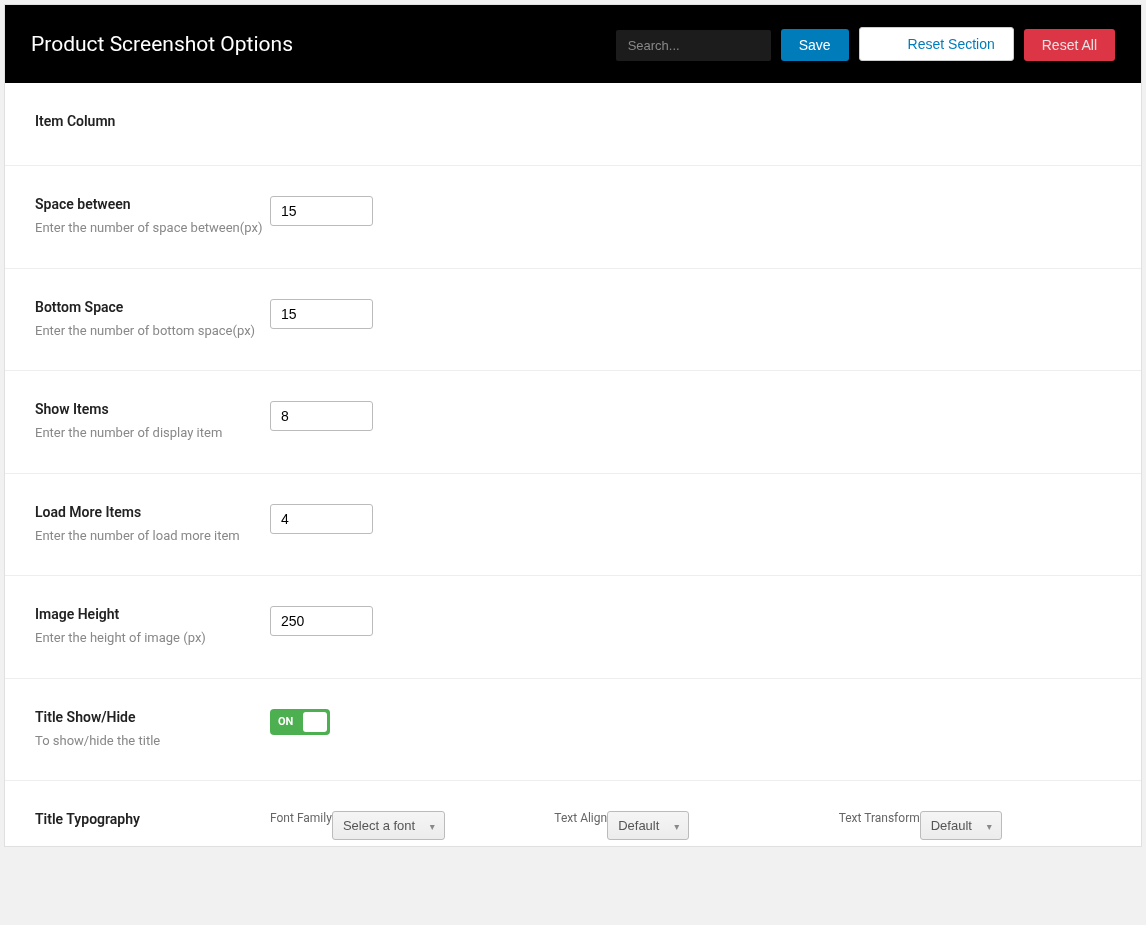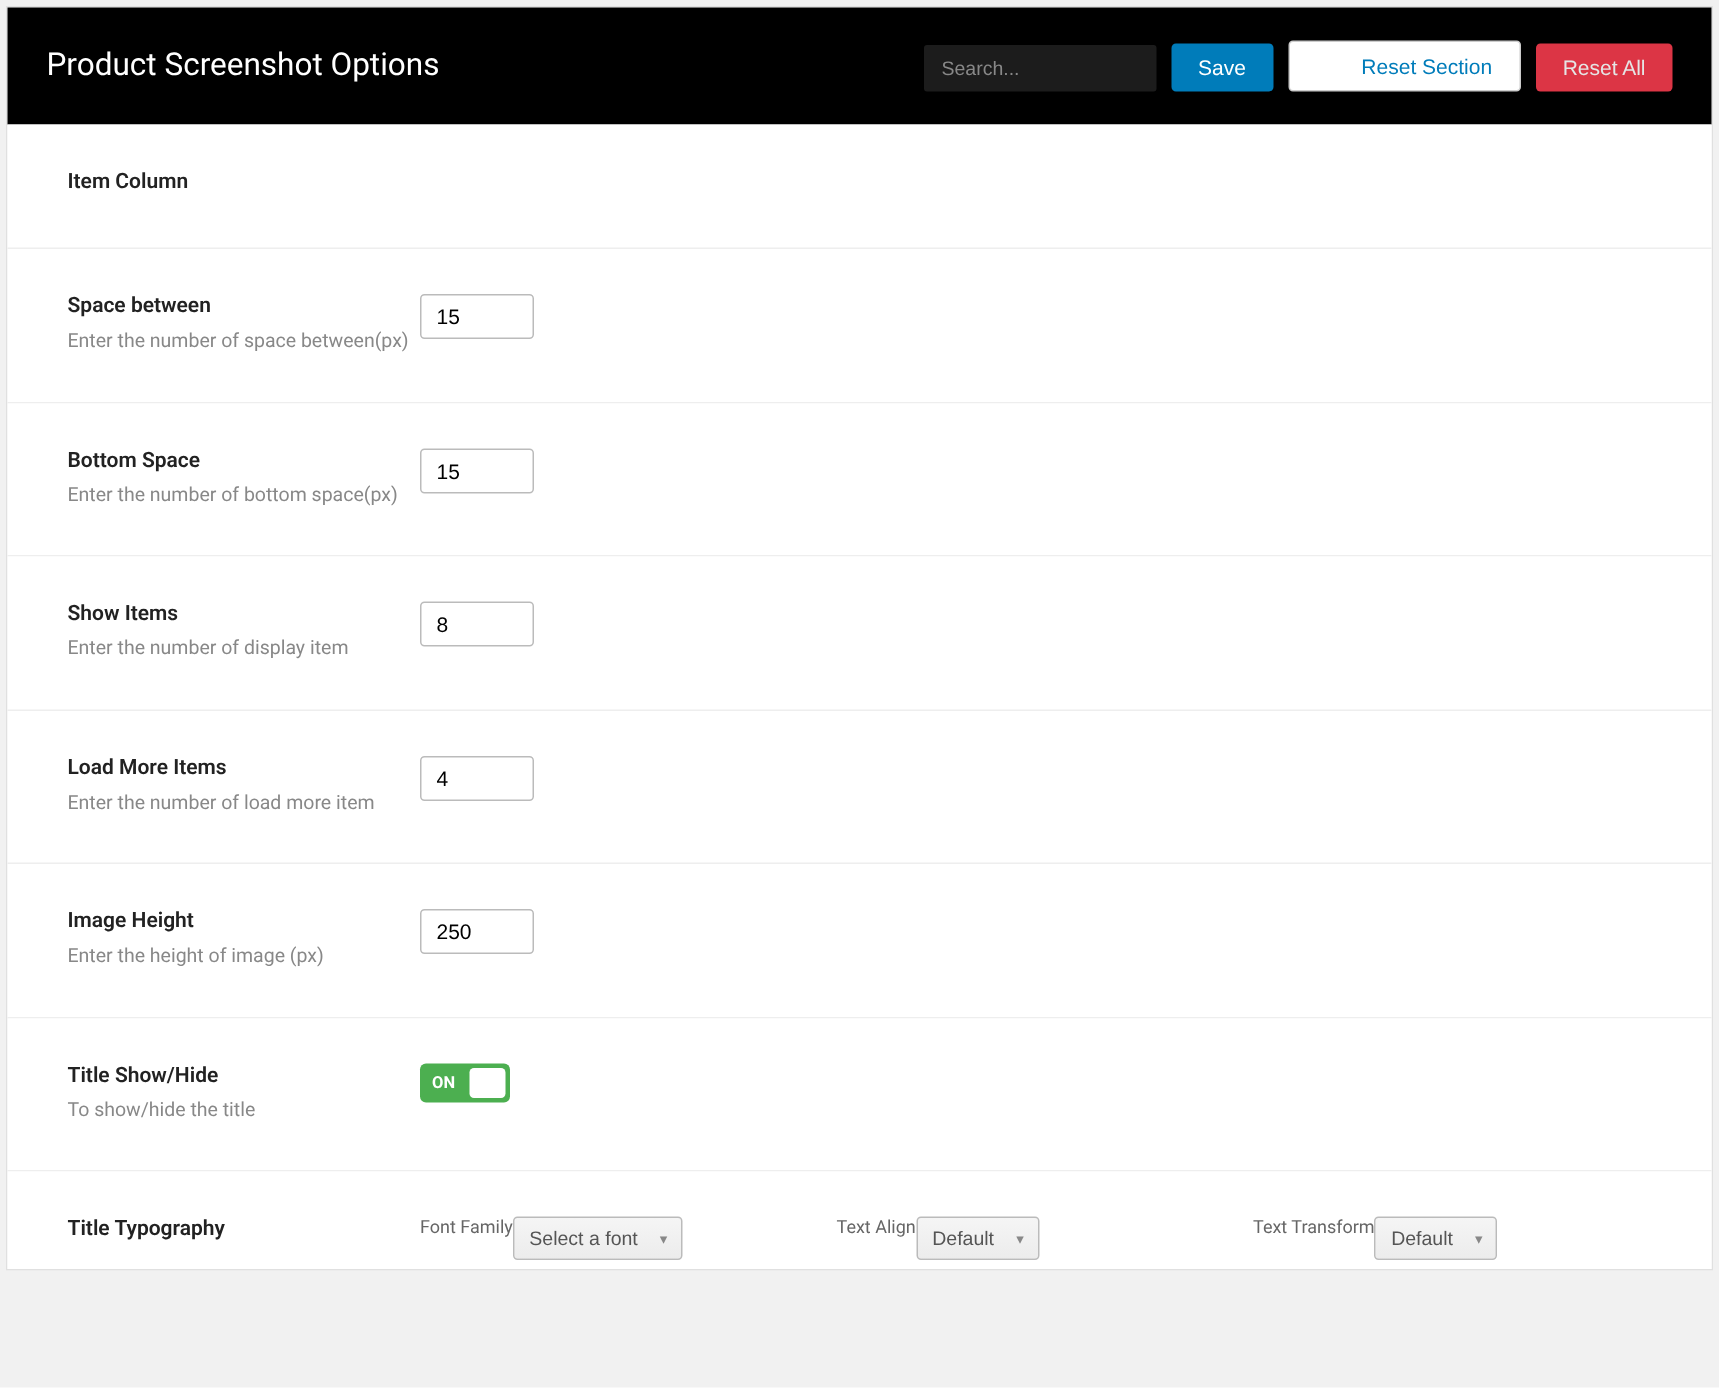--- a/index.html
+++ b/index.html
@@ -61,21 +61,21 @@
       color: #007cba;
       border: 1px solid #ccc;
       padding-left: 48px;
     }
     .btn-danger {
       background: #dc3545;
       color: #e5e5e5;
     }
     .option-row {
       display: flex;
-      padding: 30px 40px;
+      padding: 30px 30px;
       border-bottom: 1px solid #eee;
       background: #fff;
     }
     .option-label-col {
       width: 235px;
       flex-shrink: 0;
     }
     .option-label {
       font-weight: 600;
       font-size: 14px;
@@ -84,21 +84,21 @@
     }
     .option-desc {
       font-size: 13px;
       color: #888;
       line-height: 1.5;
     }
     .option-control-col {
       flex: 1;
     }
     .text-input {
-      width: 76px;
+      width: 103px;
       padding: 6px 10px;
       border: 1px solid #bbb;
       border-radius: 3px;
       font-size: 14px;
     }
     .select-styled {
       width: 123px;
       padding: 6px 30px 6px 10px;
       border: 1px solid #999;
       border-radius: 3px;

